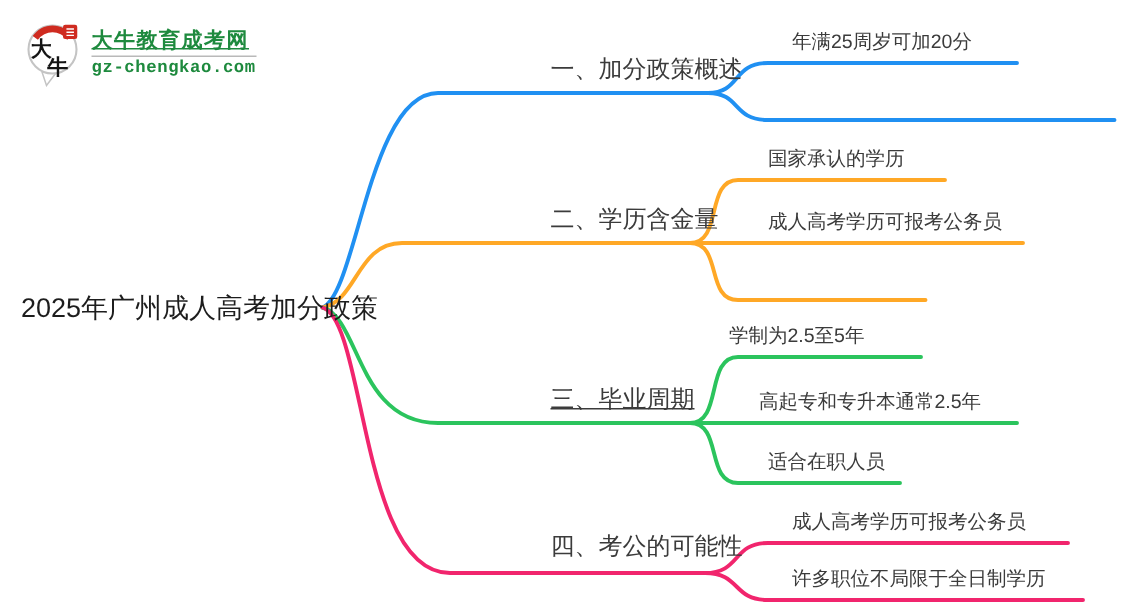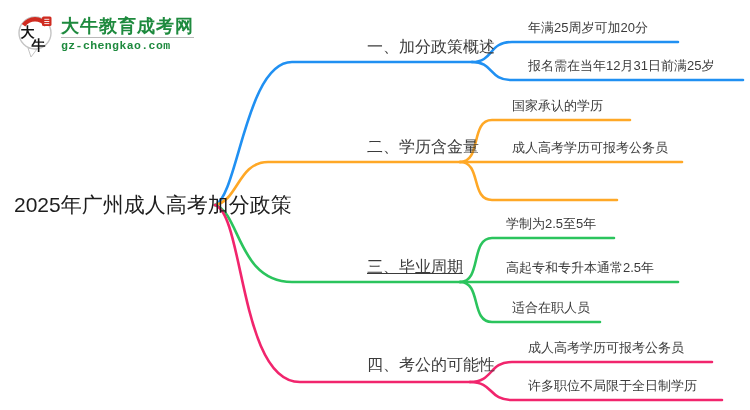--- a/index.html
+++ b/index.html
@@ -4,27 +4,27 @@
 <style>
   html,body{margin:0;padding:0;background:#fff;}
   .stage{
     position:relative;width:750px;height:410px;overflow:hidden;background:#fff;
     font-family:"Liberation Sans","DejaVu Sans",sans-serif;
   }
   
   .logo{position:absolute;left:15px;top:11px;display:flex;align-items:center;gap:4px;}
   .logo-badge{width:42px;height:47px;display:block;}
   .logo-textcol{display:flex;flex-direction:column;}
-  .logo-title{font-size:18px;font-weight:bold;letter-spacing:1px;line-height:19px;}
+  .logo-title{font-size:14px;font-weight:bold;letter-spacing:1px;line-height:19px;text-decoration:underline;}
   .logo-divider{border-top:1px solid #b9b9b9;margin:1px 0 1px 0;width:100%;}
   .logo-domain{font-size:11.5px;font-weight:bold;letter-spacing:.4px;line-height:13px;font-family:Liberation Mono, monospace;}
   
   .links{position:absolute;left:0;top:0;}
   .node{position:absolute;white-space:nowrap;color:#3b3b3b;line-height:21px;}
-  .root-label{position:absolute;left:14px;top:194px;width:194px;font-size:21px;
+  .root-label{position:absolute;left:14px;top:194px;width:194px;font-size:18px;
               color:#1d1d1d;line-height:22px;white-space:nowrap;}
   .branch-label{font-size:16px;margin-left:37px;}
   .leaf-label{font-size:13px;}
 </style>
 </head>
 <body>
 
 <div class="stage">
 
   <div class="logo">
@@ -70,28 +70,27 @@
       <path d="M215,205 C244,214 240,382 300,382 L470,382" stroke="#f1256d"></path>
       <path d="M470,382 C494,382 488,362 512,362 L712,362" stroke="#f1256d"></path>
       <path d="M470,382 C494,382 488,400 512,400 L722,400" stroke="#f1256d"></path>
     </g>
   </svg>
 
   <div class="root-label">2025年广州成人高考加分政策</div>
 
   <div class="node branch-label" style="left:330px;top:36px;">一、加分政策概述</div>
   <div class="node leaf-label" style="left:528px;top:17px;">年满25周岁可加20分</div>
-  <div class="node leaf-label" style="left:528px;top:55px;">报名需在当年12月31日前满25岁</div>
 
   <div class="node branch-label" style="left:330px;top:136px;">二、学历含金量</div>
   <div class="node leaf-label" style="left:512px;top:95px;">国家承认的学历</div>
   <div class="node leaf-label" style="left:512px;top:137px;">成人高考学历可报考公务员</div>
 
   <div class="node branch-label" style="left:330px;top:256px;text-decoration:underline;">三、毕业周期</div>
-  <div class="node leaf-label" style="left:506px;top:213px;">学制为2.5至5年</div>
+  <div class="node leaf-label" style="left:486px;top:213px;">学制为2.5至5年</div>
   <div class="node leaf-label" style="left:506px;top:257px;">高起专和专升本通常2.5年</div>
   <div class="node leaf-label" style="left:512px;top:297px;">适合在职人员</div>
 
   <div class="node branch-label" style="left:330px;top:354px;">四、考公的可能性</div>
   <div class="node leaf-label" style="left:528px;top:337px;">成人高考学历可报考公务员</div>
   <div class="node leaf-label" style="left:528px;top:375px;">许多职位不局限于全日制学历</div>
 
 </div>
 
 </body></html>

